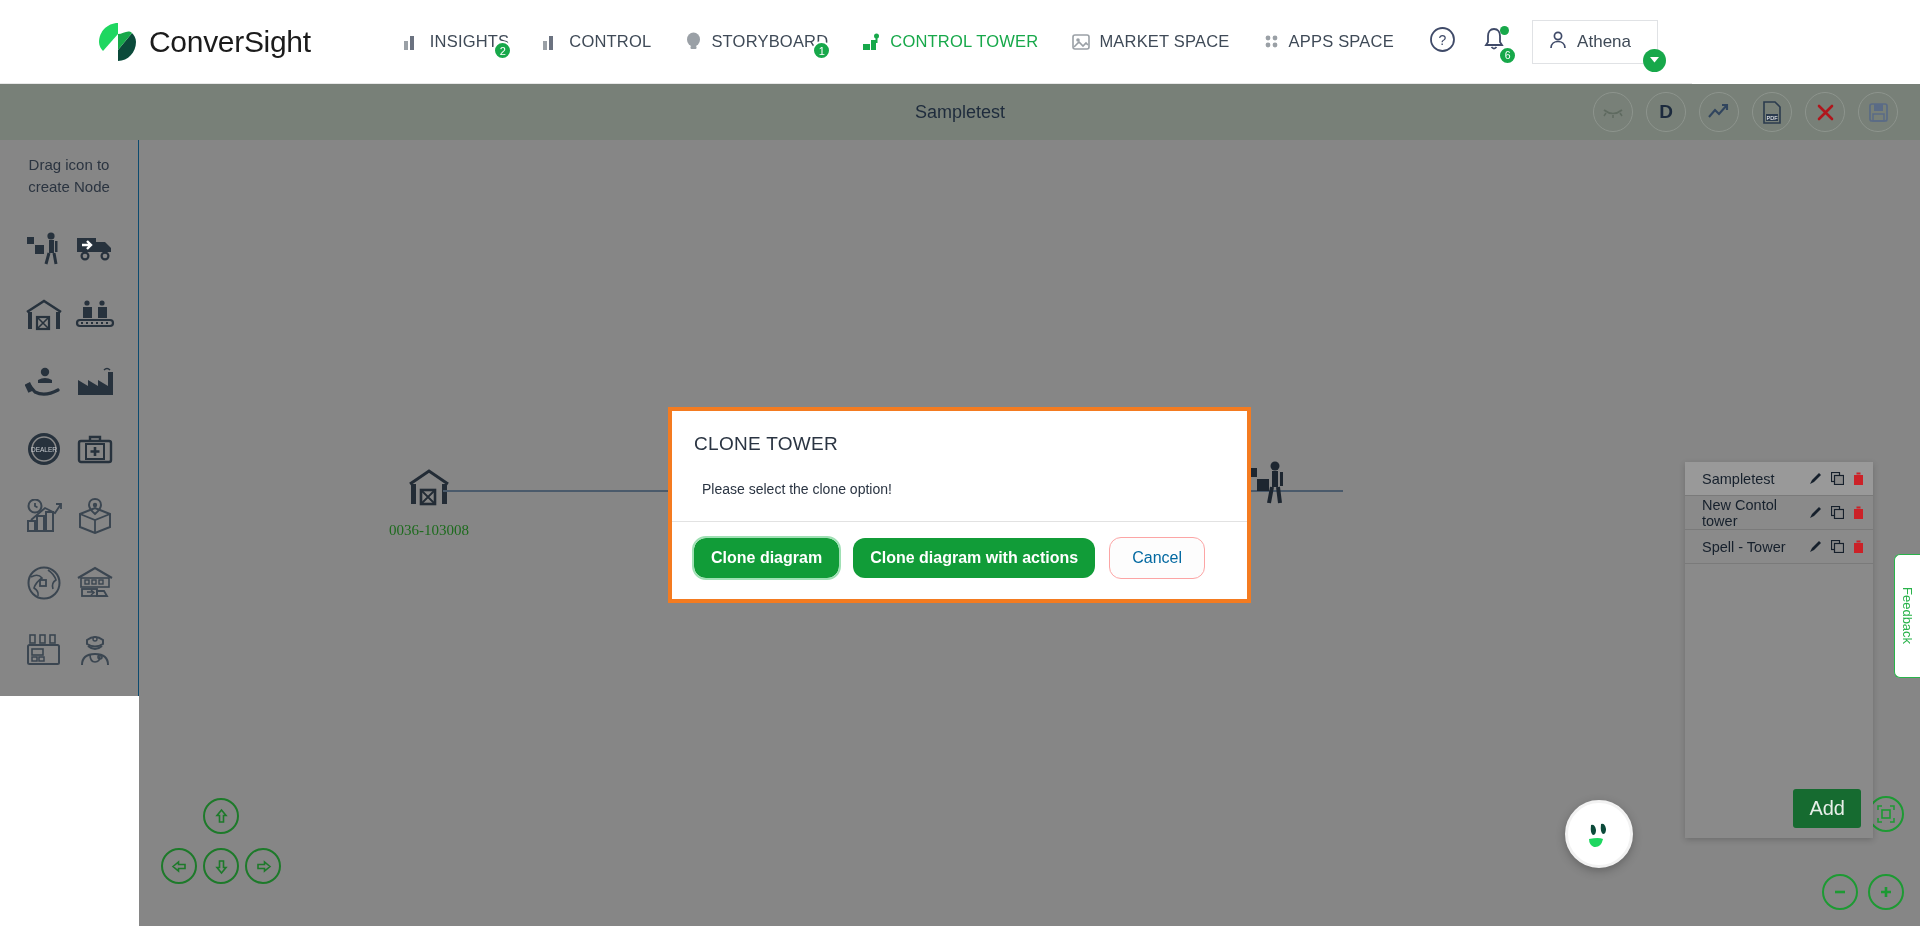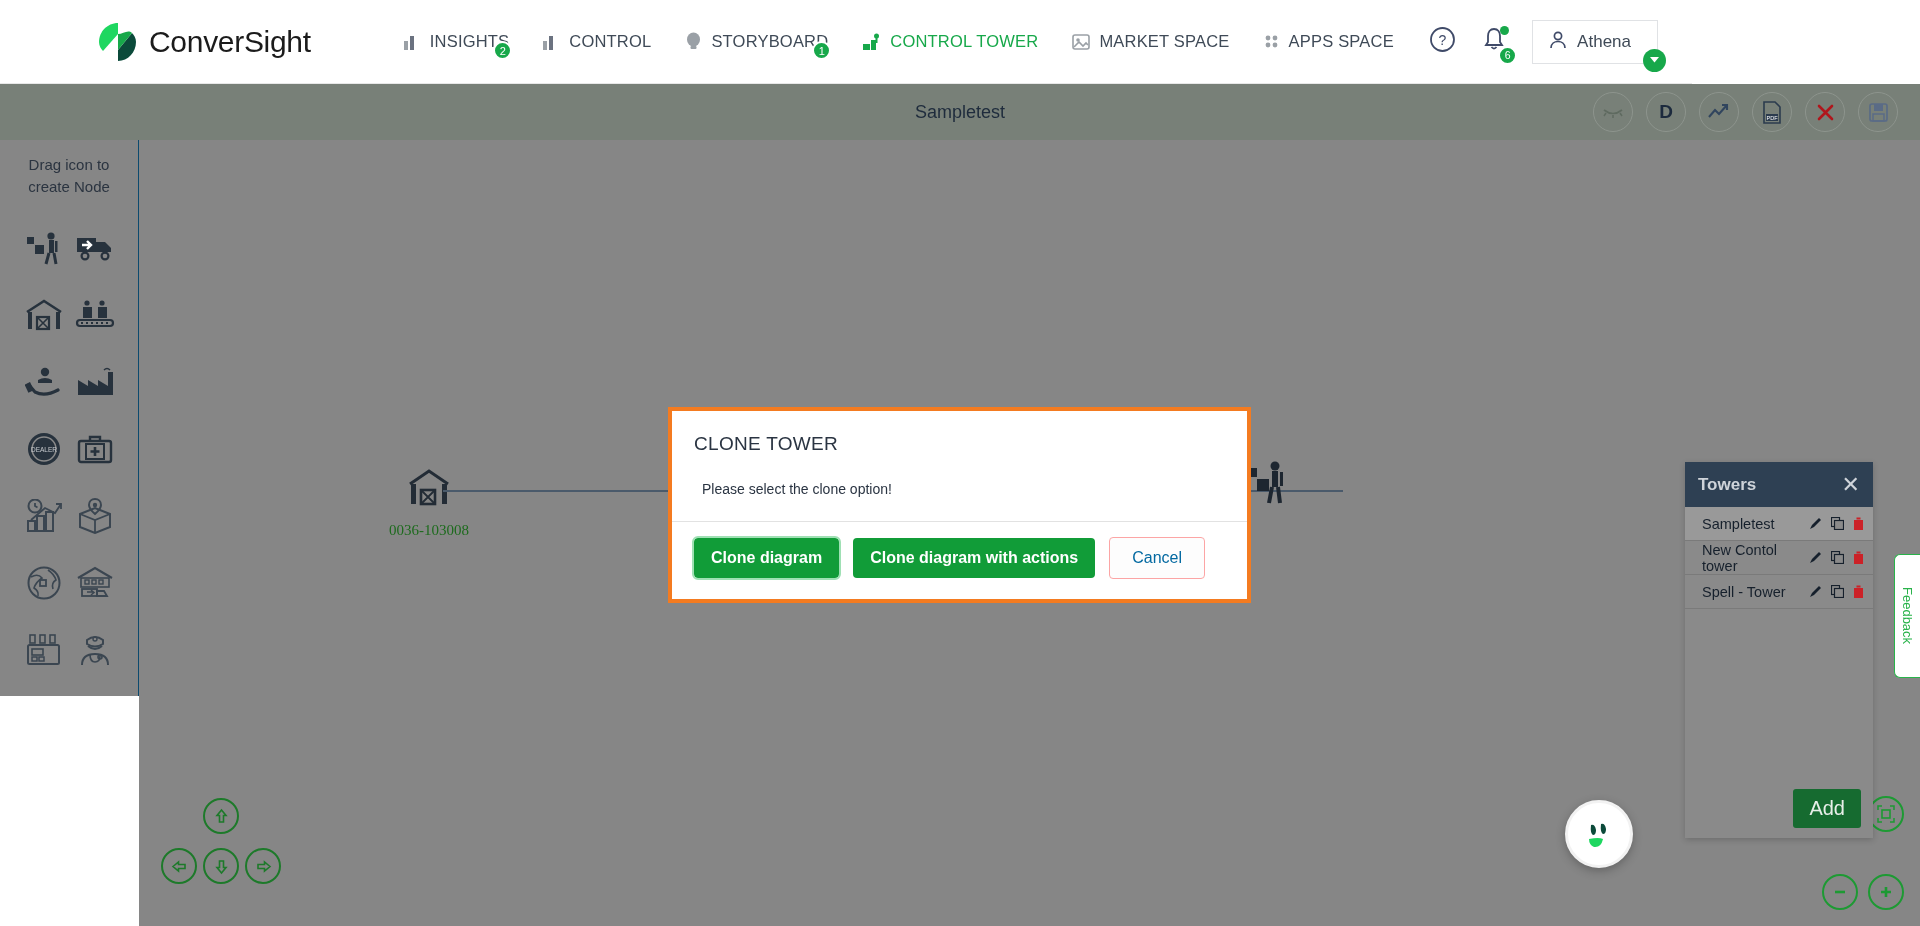--- a/index.html
+++ b/index.html
@@ -195,21 +195,21 @@
   }
   .modal-body { padding: 22px 22px 24px 22px; }
   .modal-title {
     font-size: 19px; color: #2a3442; letter-spacing: .3px; margin-bottom: 26px;
   }
   .modal-msg { font-size: 14px; color: #2a3442; padding-left: 8px; }
   .modal-foot {
     border-top: 1px solid #e2e2e2; padding: 15px 22px 20px 22px;
     display: flex; gap: 14px; align-items: center;
   }
-  .btn { border: none; cursor: pointer; border-radius: 4px; font-size: 16px; }
+  .btn { border: none; cursor: pointer; border-radius: 12px; font-size: 16px; }
   .btn-green {
     background: #119c38; color: #fff; padding: 11px 17px; font-weight: bold;
   }
   .btn-green.focused { outline: 2px solid #9fe0b4; }
   .btn-light {
     background: #fdfdfd; color: #0369a1; border: 1px solid #fca5a5;
     padding: 11px 22px;
     text-align: right;
   }
 </style>
@@ -601,24 +601,20 @@
       </div>
       <div class="z-btn z-in">
         <svg width="18" height="18" viewBox="0 0 18 18">
             <path d="M4 9 L14 9 M9 4 L9 14" stroke="#1d9a33" stroke-width="2.6"></path>
           </svg>
       </div>
     </div>
   </div>
 
   <div class="towers">
-    <div class="towers-head">
-      <span class="towers-title">Towers</span>
-      <span class="towers-close">✕</span>
-    </div>
 
     <div class="tower-row selected">
       <span class="tower-name">Sampletest</span>
       <span class="row-actions">
         <span>
             <svg width="13" height="13" viewBox="0 0 13 13">
               <path d="M1 12 L3 8 L10 1 L12 3 L5 10 Z" fill="#16202c"></path>
             </svg>
           </span>
         <span>

